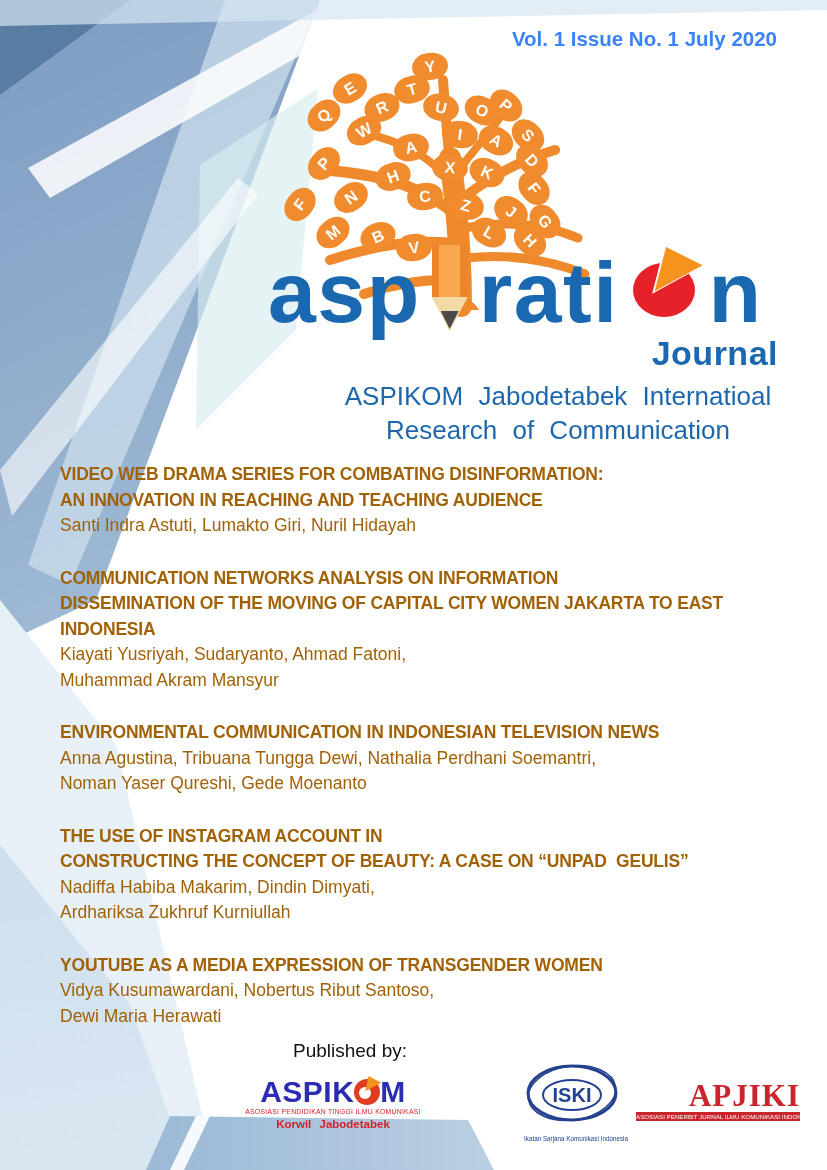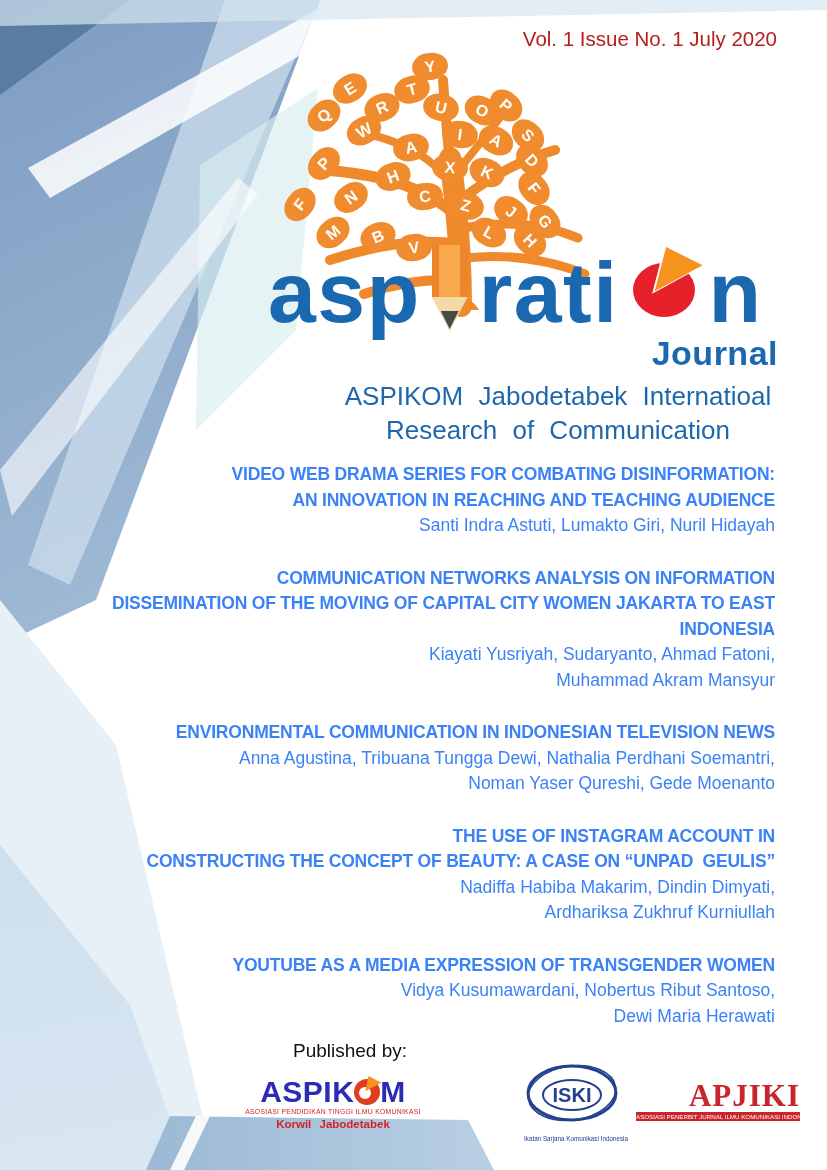--- a/index.html
+++ b/index.html
@@ -15,21 +15,21 @@
   .s4{clip-path:polygon(28px 168px,320px 8px,352px 26px,50px 198px);background:#fff;opacity:.85;}
   .s5{clip-path:polygon(0 470px,238px 178px,258px 194px,12px 516px);background:#fff;opacity:.6;}
   .s6{clip-path:polygon(0 600px,116px 745px,215px 1170px,0 1170px);background:#e7f0f7;}
   .s7{clip-path:polygon(0 845px,130px 1005px,188px 1170px,0 1170px);
       background:linear-gradient(170deg,#b5cde2,#dce9f3);}
   .s8{clip-path:polygon(146px 1170px,170px 1116px,468px 1120px,494px 1170px);
       background:linear-gradient(90deg,#8fb0cf,#d5e4f1);}
   .s10{clip-path:polygon(170px 1170px,196px 1116px,210px 1116px,184px 1170px);background:#fff;opacity:.9;}
   .s9{clip-path:polygon(0 0,827px 0,827px 10px,0 26px);background:#d6e5f1;opacity:.7;}
   
-  .issue{position:absolute;top:27px;right:50px;font-size:20.5px;font-weight:normal;color:#b91c1c;}
+  .issue{position:absolute;top:27px;right:50px;font-size:20.5px;font-weight:bold;color:#3b82f6;}
   
   .tree{position:absolute;left:270px;top:52px;width:340px;height:205px;}
   .tree svg{position:absolute;left:-10px;top:-4px;overflow:visible;}
   .leaf{position:absolute;width:36px;height:27px;background:#F08C2E;border-radius:50% 50% 50% 50%/55% 55% 55% 55%;
         display:flex;align-items:center;justify-content:center;color:#fff;font-weight:bold;font-size:16px;}
   
   .wordmark{position:absolute;left:268px;top:249px;display:flex;align-items:flex-start;
             color:#1A69B0;font-weight:bold;font-size:86px;line-height:86px;letter-spacing:1.5px;gap:8px;}
   .pencil{position:relative;width:36px;height:90px;margin:-4px 3px 0 3px;align-self:flex-start;}
   .pencil-body{width:36px;height:52px;
@@ -45,21 +45,21 @@
   .circle-o .tri{position:absolute;top:-16px;left:18px;width:52px;height:48px;background:#F6921E;
      clip-path:polygon(30% 0,100% 38%,8% 92%);}
   .journal{position:absolute;top:334px;right:49px;font-size:34px;font-weight:bold;color:#1A69B0;letter-spacing:.5px;}
   
   .subtitle{position:absolute;top:379px;left:220px;width:676px;text-align:center;
             color:#1E67AC;font-size:26px;line-height:34px;word-spacing:8px;}
   .subtitle{left:160px;width:796px;}
   .subtitle{left:100px;width:916px;} 
   .subtitle{left:220px;width:676px;}
   
-  .articles{position:absolute;top:462px;right:52px;width:715px;text-align:right;color:#3b82f6;}
+  .articles{position:absolute;top:462px;right:52px;width:715px;text-align:left;color:#a16207;}
   .article{margin-bottom:27px;}
   .article-line{font-size:17.5px;line-height:25.5px;white-space:pre-wrap;}
   .title-line{font-weight:bold;letter-spacing:-.2px;}
   
   .footer-label{position:absolute;top:1040px;font-size:19px;color:#111;text-align:center;}
   .published{left:230px;width:240px;}
   .incorp{left:573px;width:240px;}
   .aspikom{position:absolute;left:238px;top:1077px;width:190px;text-align:center;}
   .aspikom-name{font-size:30px;line-height:30px;font-weight:bold;color:#2B2BB4;letter-spacing:.5px;white-space:nowrap;}
   .o-sym{position:relative;display:inline-block;width:26px;height:26px;vertical-align:-3px;}

